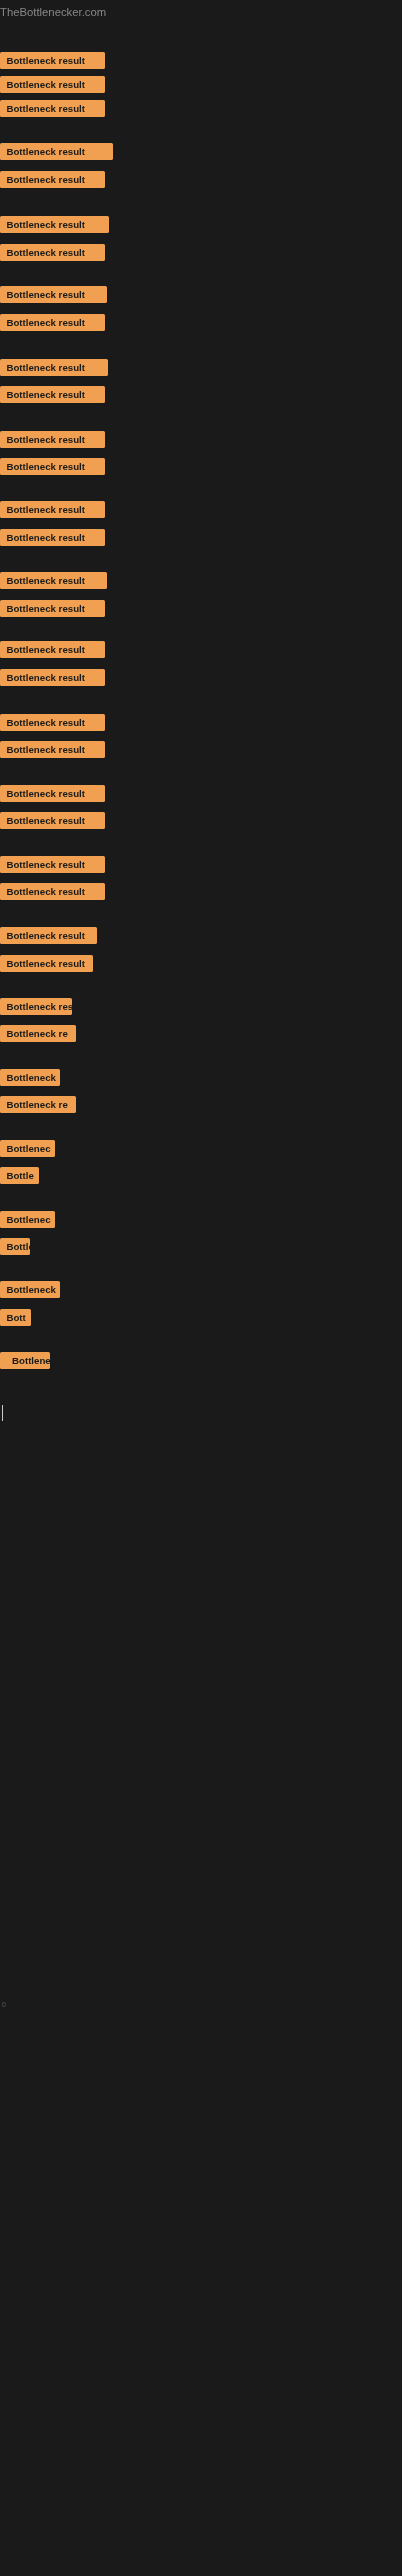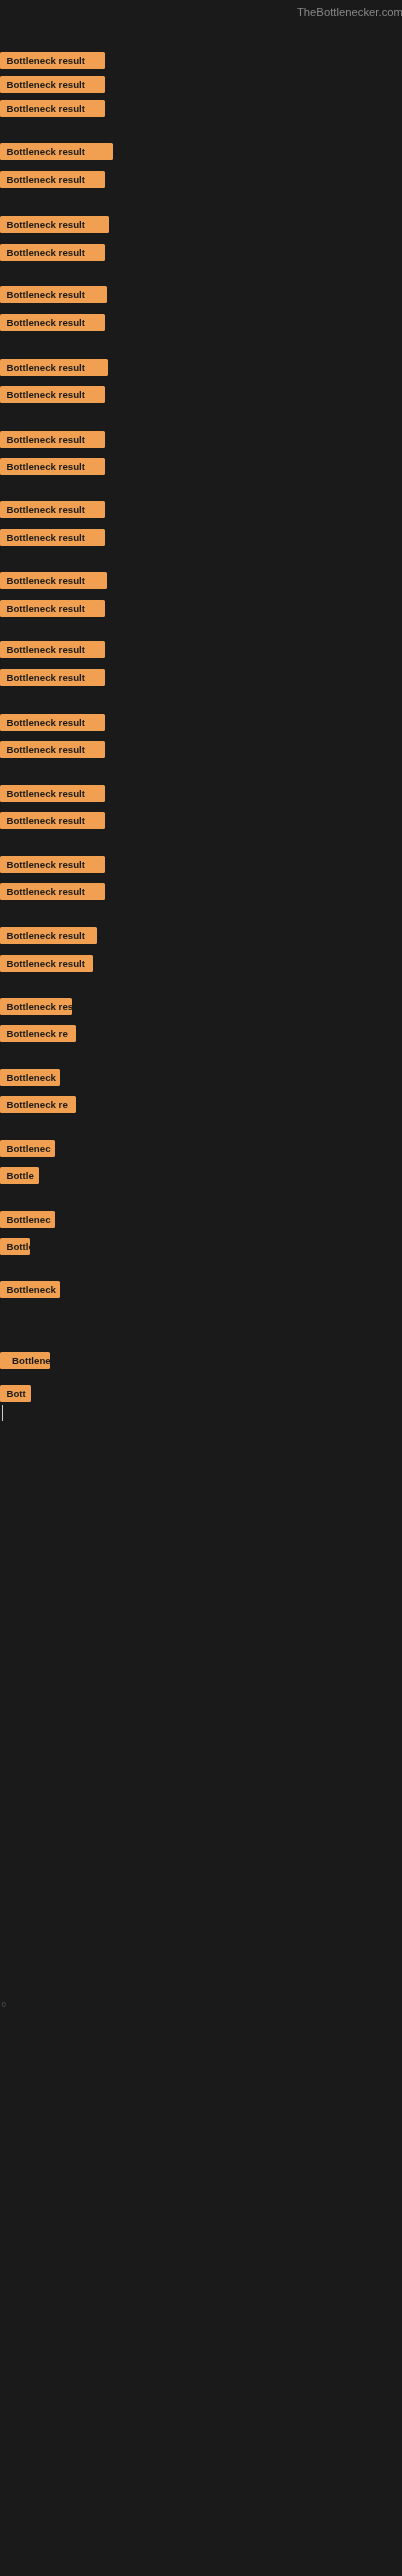--- a/index.html
+++ b/index.html
@@ -8,21 +8,21 @@
       box-sizing: border-box;
     }
     body {
       background-color: #1a1a1a;
       font-family: Arial, sans-serif;
       width: 403px;
       min-height: 2576px;
       position: relative;
     }
     .site-title {
-      text-align: right;
+      text-align: left;
       color: #888;
       font-size: 11.3px;
       padding: 6.4px 0 9.7px 0;
     }
     .bottleneck-bar {
       display: inline-block;
       background-color: #f0a050;
       color: #1a1a1a;
       font-size: 9.7px;
       font-weight: bold;
@@ -83,18 +83,18 @@
     <div class="bar-row" style="top: 927px; left: 0px;"><div class="bottleneck-bar" style="max-width: 93px; width: 93px;">Bottleneck result</div></div>
     <div class="bar-row" style="top: 970px; left: 0px;"><div class="bottleneck-bar" style="max-width: 85px; width: 72px;">Bottleneck resu</div></div>
     <div class="bar-row" style="top: 997px; left: 0px;"><div class="bottleneck-bar" style="max-width: 76px; width: 76px;">Bottleneck re</div></div>
     <div class="bar-row" style="top: 1041px; left: 0px;"><div class="bottleneck-bar" style="max-width: 60px; width: 60px;">Bottleneck</div></div>
     <div class="bar-row" style="top: 1068px; left: 0px;"><div class="bottleneck-bar" style="max-width: 76px; width: 76px;">Bottleneck re</div></div>
     <div class="bar-row" style="top: 1112px; left: 0px;"><div class="bottleneck-bar" style="max-width: 55px; width: 55px;">Bottlenec</div></div>
     <div class="bar-row" style="top: 1139px; left: 0px;"><div class="bottleneck-bar" style="max-width: 39px; width: 39px;">Bottle</div></div>
     <div class="bar-row" style="top: 1183px; left: 0px;"><div class="bottleneck-bar" style="max-width: 55px; width: 55px;">Bottlenec</div></div>
     <div class="bar-row" style="top: 1210px; left: 0px;"><div class="bottleneck-bar" style="max-width: 44px; width: 30px;">Bottlen</div></div>
     <div class="bar-row" style="top: 1253px; left: 0px;"><div class="bottleneck-bar" style="max-width: 60px; width: 60px;">Bottleneck</div></div>
-    <div class="bar-row" style="top: 1357px; left: 0px;"><div class="bottleneck-bar" style="max-width: 31px; width: 31px;">Bott</div></div>
+    <div class="bar-row" style="top: 1281px; left: 0px;"><div class="bottleneck-bar" style="max-width: 31px; width: 31px;">Bott</div></div>
     <div class="bar-row" style="top: 1324px; left: 0px;"><div class="bottleneck-bar" style="max-width: 50px; width: 50px; padding-left: 12px;">Bottlene</div></div>
     <div class="cursor-line" style="top: 1377px;"></div>
     <div class="small-text" style="top: 1972px; left: 1.6px;">0</div>
   </div>
 
 
 </body></html>

